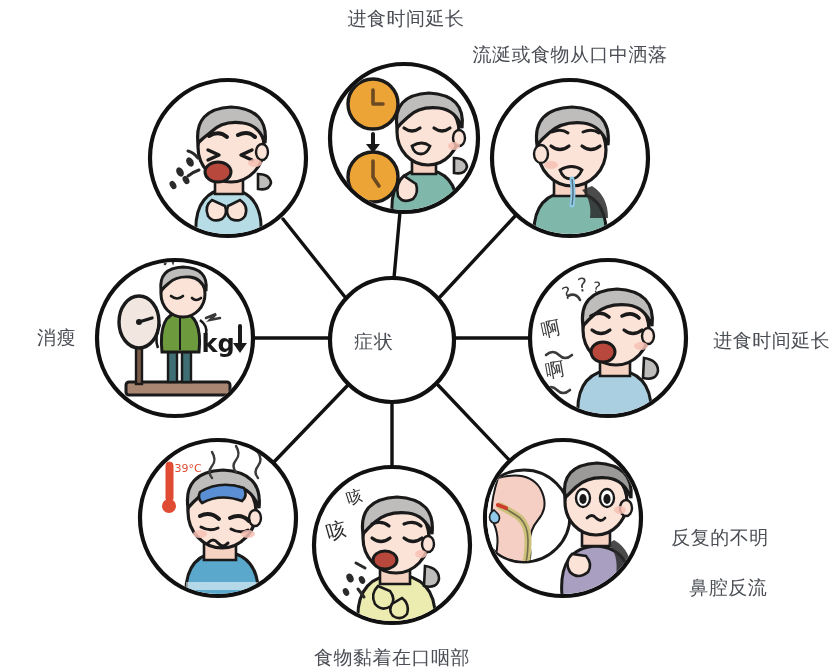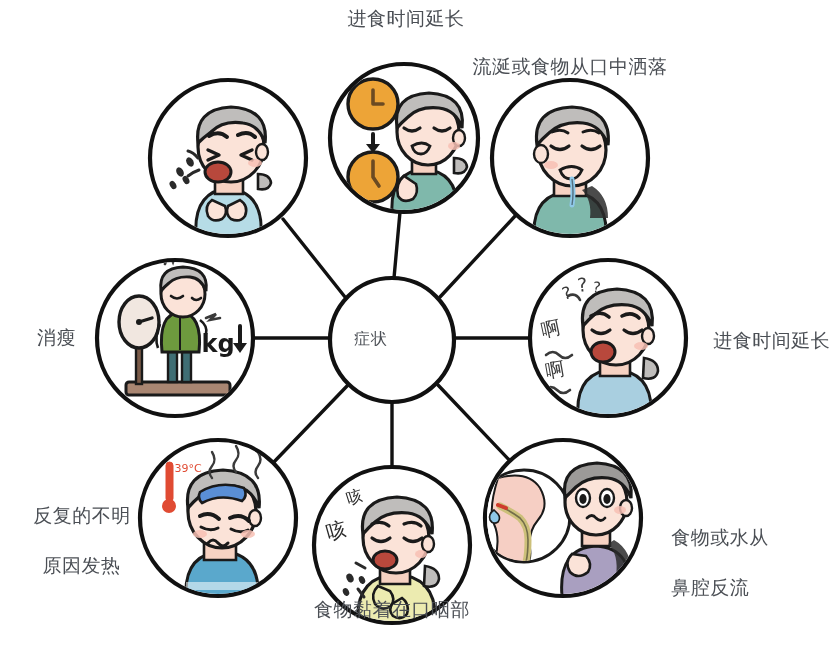--- a/index.html
+++ b/index.html
@@ -5,21 +5,21 @@
   html,body{margin:0;padding:0;background:#fff;}
   body{width:834px;height:672px;overflow:hidden;
        font-family:"Liberation Sans","DejaVu Sans",sans-serif;}
   #stage{position:relative;width:834px;height:672px;background:#ffffff;}
   svg.layer{position:absolute;left:0;top:0;width:834px;height:672px;}
   .lbl{position:absolute;color:#4b4f55;font-size:19px;line-height:25px;
        letter-spacing:.5px;white-space:pre;font-weight:400;}
   .lbl.c{text-align:center;}
   .lbl.r{text-align:right;}
   .lbl.l{text-align:left;}
-  .hubtxt{position:absolute;color:#4b4f55;font-size:16px;letter-spacing:1px;}
+  .hubtxt{position:absolute;color:#4b4f55;font-size:19px;letter-spacing:1px;}
 </style>
 </head>
 <body>
 
 <div id="stage">
 
   <svg class="layer" viewBox="0 0 834 672">
     <g stroke="#111111" stroke-width="3.4" fill="none" stroke-linecap="round">
       <line x1="345" y1="297" x2="283" y2="219"></line>
       <line x1="394" y1="278" x2="400" y2="212"></line>
@@ -137,21 +137,21 @@
 
       <path d="M560 170 q12 -7 22 0 q-4 9 -11 9 q-8 0 -11 -9 z" fill="#fbe3d8" stroke="#1a1a1a" stroke-width="2.8"></path>
       <ellipse cx="551" cy="165" rx="7" ry="4" fill="#f7c0b4" opacity=".85"></ellipse>
 
       <path d="M572 179 q2 14 0 26" stroke="#8fc8e8" stroke-width="5" fill="none" stroke-linecap="round"></path>
       <path d="M572 179 q2 14 0 26" stroke="#1a1a1a" stroke-width="1.4" fill="none" opacity=".5"></path>
 
       <path d="M592 186 q16 10 16 32 l-18 0 q2 -18 -8 -28 z" fill="#2c2c2c" opacity=".85"></path>
     </g>
   </svg>
-  <div class="lbl c" style="left:455px;top:42px;width:230px;margin-top:12px;">流涎或食物从口中洒落</div>
+  <div class="lbl c" style="left:455px;top:42px;width:230px;">流涎或食物从口中洒落</div>
 
   <svg class="layer" viewBox="0 0 834 672">
     <circle cx="608" cy="338" r="78" fill="#fff" stroke="#111" stroke-width="4.2"></circle>
     <g clip-path="url(#clipD)">
       <clipPath id="clipD">
           <circle cx="608" cy="338" r="76"></circle>
         </clipPath>
       <path d="M578 416 q-3 -44 36 -47 q40 3 37 47 z" fill="#a9cfe0" stroke="#1a1a1a" stroke-width="3"></path>
       <path d="M600 358 h30 v18 h-30 z" fill="#f6d2c2" stroke="#1a1a1a" stroke-width="2.6"></path>
       <ellipse cx="616" cy="330" rx="33" ry="35" fill="#fbe3d8" stroke="#1a1a1a" stroke-width="3.2"></ellipse>
@@ -218,22 +218,22 @@
 
       <path d="M587 518 q5 -5 9 0 q5 5 9 0" stroke="#1a1a1a" stroke-width="2.8" fill="none" stroke-linecap="round"></path>
       <ellipse cx="620" cy="510" rx="6" ry="4" fill="#f7c0b4" opacity=".85"></ellipse>
 
       <path d="M572 554 q-8 8 -2 18 q8 8 18 0 q5 -8 -2 -16 z" fill="#fbe3d8" stroke="#1a1a1a" stroke-width="2.6"></path>
 
       <path d="M614 540 q18 10 18 36 l-16 0 q3 -22 -8 -32 z" fill="#2c2c2c" opacity=".85"></path>
     </g>
   </svg>
   <div class="lbl c" style="left:648px;top:500px;width:130px;text-align:left;">
-    <span>食物或水从</span><br>
-    <span style="display:inline-block;">鼻腔反流</span>
+    <span>反复的不明</span><br>
+    <span style="margin-left:18px;display:inline-block;">鼻腔反流</span>
   </div>
 
   <svg class="layer" viewBox="0 0 834 672">
     <circle cx="392" cy="545" r="78" fill="#fff" stroke="#111" stroke-width="4.2"></circle>
     <g clip-path="url(#clipF)">
       <clipPath id="clipF">
           <circle cx="392" cy="545" r="76"></circle>
         </clipPath>
       <path d="M358 623 q-3 -46 38 -49 q42 3 39 49 z" fill="#ecebb0" stroke="#1a1a1a" stroke-width="3"></path>
 
@@ -259,21 +259,21 @@
 
       <g fill="#2a2a2a">
         <path d="M356 563 l9 5" stroke="#2a2a2a" stroke-width="3" stroke-linecap="round"></path>
         <ellipse cx="350" cy="578" rx="3.4" ry="4.6" transform="rotate(-25 350 578)"></ellipse>
         <ellipse cx="362" cy="580" rx="3" ry="4" transform="rotate(-25 362 580)"></ellipse>
         <ellipse cx="346" cy="592" rx="3" ry="4" transform="rotate(-25 346 592)"></ellipse>
         <path d="M358 589 l6 8" stroke="#2a2a2a" stroke-width="3" stroke-linecap="round"></path>
       </g>
     </g>
   </svg>
-  <div class="lbl c" style="left:292px;top:597px;width:200px;">食物黏着在口咽部</div>
+  <div class="lbl c" style="left:292px;top:645px;width:200px;">食物黏着在口咽部</div>
 
   <svg class="layer" viewBox="0 0 834 672">
     <circle cx="218" cy="518" r="78" fill="#fff" stroke="#111" stroke-width="4.2"></circle>
     <g clip-path="url(#clipG)">
       <clipPath id="clipG">
           <circle cx="218" cy="518" r="76"></circle>
         </clipPath>
 
       <path d="M186 596 q-2 -42 36 -45 q38 3 36 45 z" fill="#5aa8cc" stroke="#1a1a1a" stroke-width="3"></path>
       <path d="M186 582 h72 v8 h-72 z" fill="#ffffff" opacity=".55"></path>
@@ -301,24 +301,20 @@
       </g>
       <text x="188" y="472" font-size="11" font-family="'DejaVu Sans',sans-serif" fill="#e04b33" text-anchor="middle">39°C</text>
 
       <g stroke="#3a3a3a" stroke-width="2.4" fill="none" stroke-linecap="round">
         <path d="M212 452 q5 8 0 14 q-5 6 0 12"></path>
         <path d="M236 446 q5 8 0 14 q-5 6 0 12"></path>
         <path d="M258 452 q5 8 0 14 q-5 6 0 12"></path>
       </g>
     </g>
   </svg>
-  <div class="lbl c" style="left:10px;top:478px;width:120px;">
-    <span>反复的不明</span><br>
-    <span>原因发热</span>
-  </div>
 
   <svg class="layer" viewBox="0 0 834 672">
     <circle cx="175" cy="338" r="78" fill="#fff" stroke="#111" stroke-width="4.2"></circle>
     <g clip-path="url(#clipH)">
       <clipPath id="clipH">
           <circle cx="175" cy="338" r="76"></circle>
         </clipPath>
 
       <rect x="126" y="382" width="104" height="13" rx="3" fill="#a98672" stroke="#1a1a1a" stroke-width="3"></rect>
 

